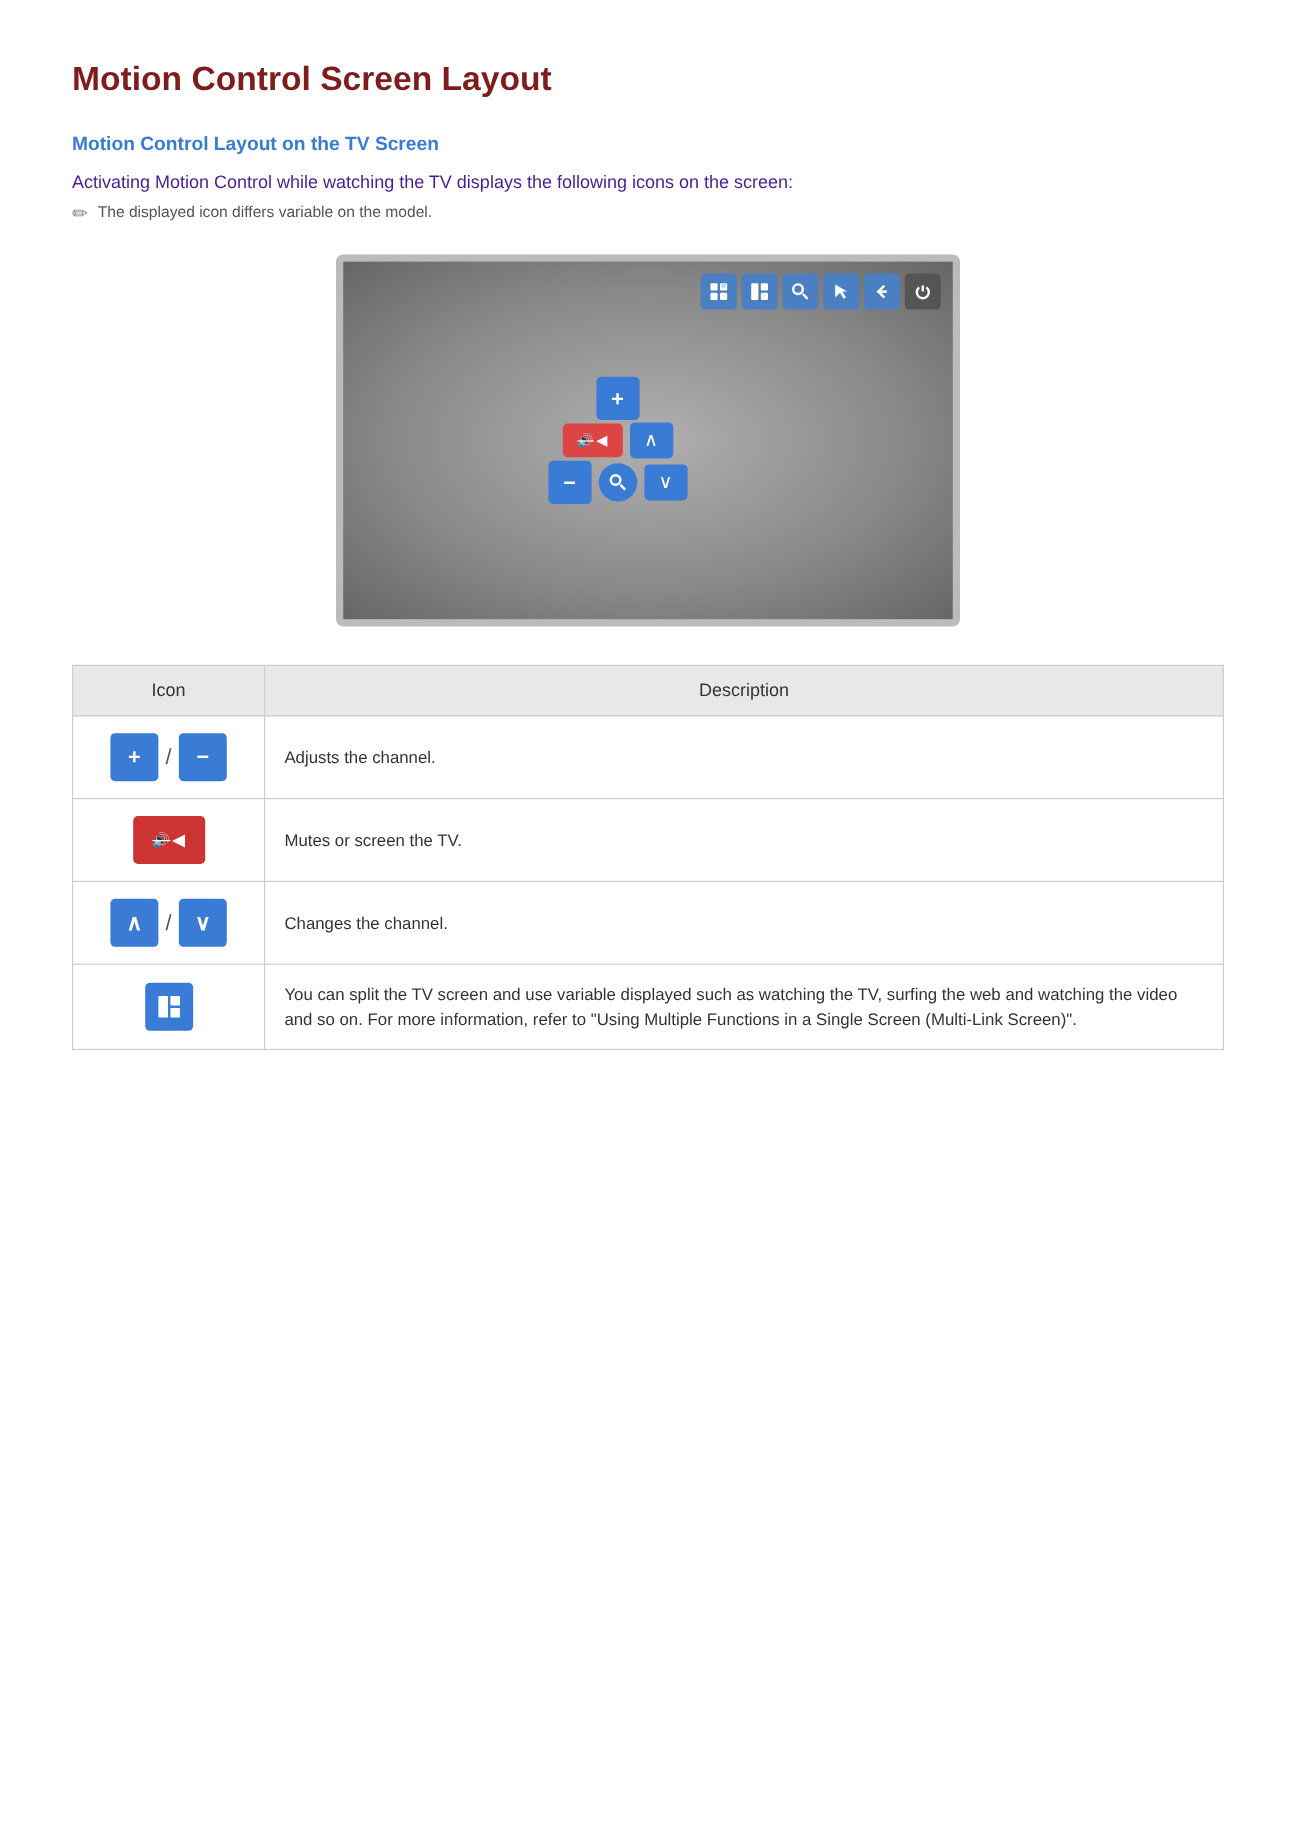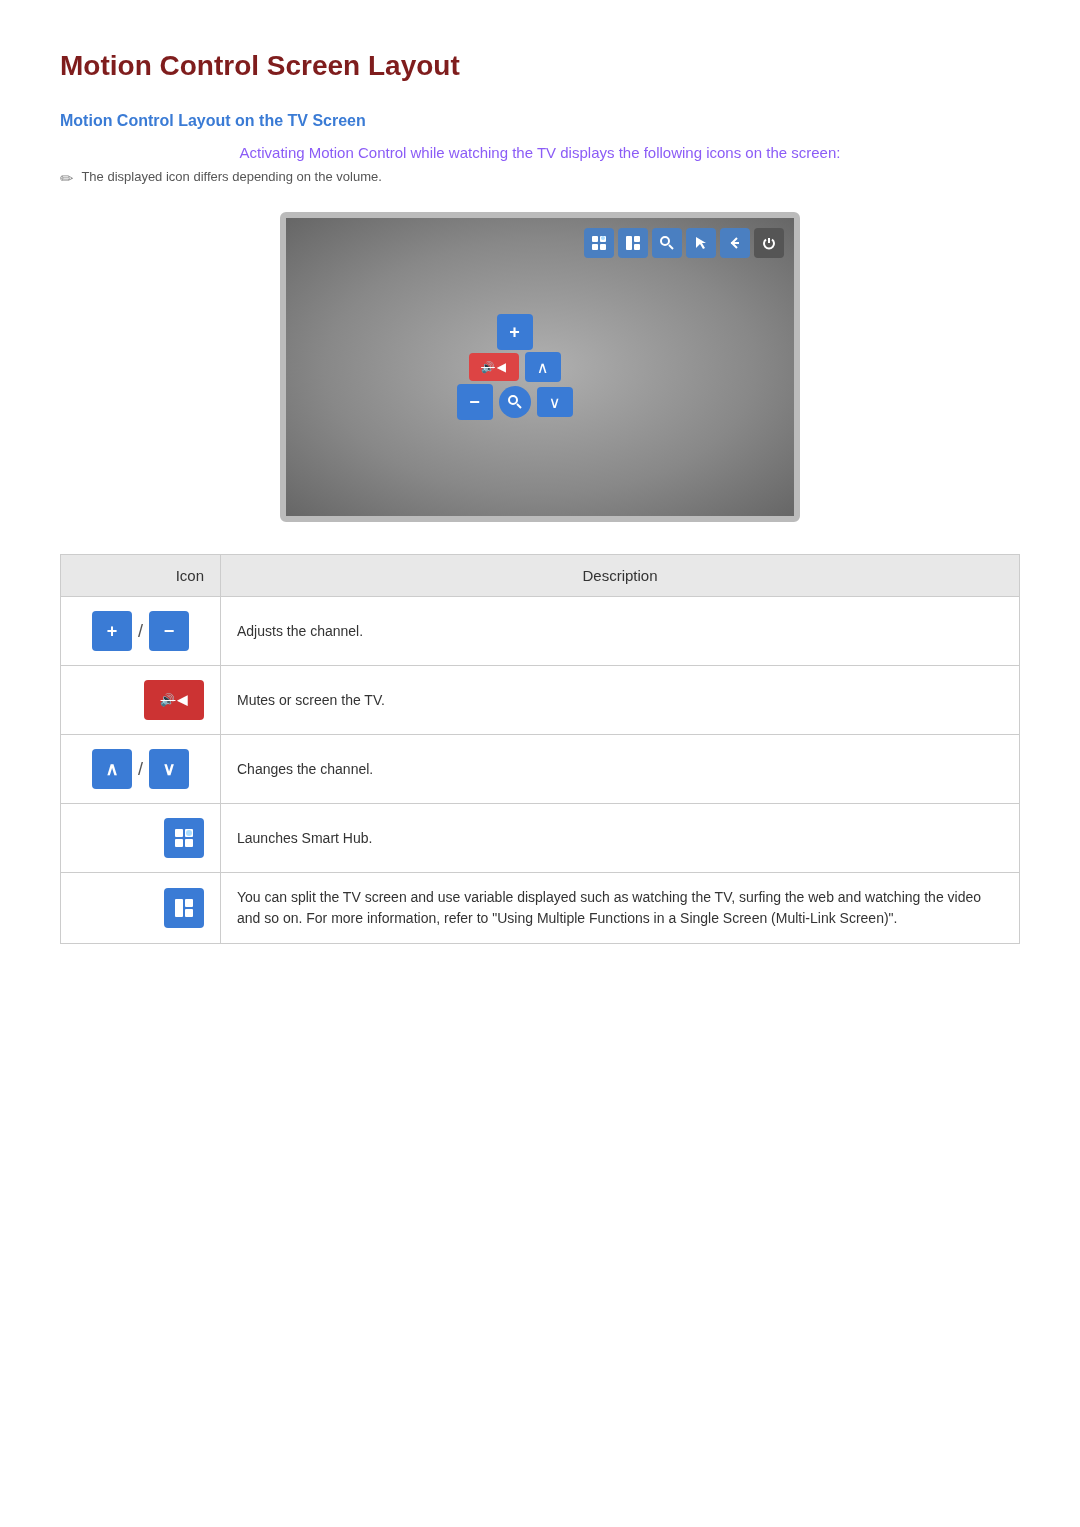--- a/index.html
+++ b/index.html
@@ -22,22 +22,21 @@
     h2 {
       color: #3a7bd5;
       font-size: 16px;
       font-weight: 600;
       margin-bottom: 14px;
     }
 
     .intro-text {
       font-size: 15px;
       margin-bottom: 8px;
-      color: #8b5cf6;
-      text-align: center;
+      color: #4c1d95;
     }
 
     .note {
       display: flex;
       align-items: flex-start;
       gap: 8px;
       font-size: 13px;
       color: #555;
       margin-bottom: 24px;
     }
@@ -197,21 +196,21 @@
       border: 1px solid #ccc;
       padding: 14px 16px;
       vertical-align: middle;
       font-size: 14px;
       color: #333;
       line-height: 1.5;
     }
 
     .icon-cell {
       width: 160px;
-      text-align: right;
+      text-align: center;
       margin-left: 44px;
     }
 
     .icon-box {
       display: inline-flex;
       align-items: center;
       justify-content: center;
       width: 40px;
       height: 40px;
       background: #3a7bd5;
@@ -254,21 +253,21 @@
 <body>
 
 <h1>Motion Control Screen Layout</h1>
 
 <h2>Motion Control Layout on the TV Screen</h2>
 
 <p class="intro-text">Activating Motion Control while watching the TV displays the following icons on the screen:</p>
 
 <div class="note">
   <span class="note-icon">✏</span>
-  <span>The displayed icon differs depending on the volume.</span>
+  <span>The displayed icon differs variable on the model.</span>
 </div>
 
 <div class="tv-screen-container">
   <div class="tv-screen">
     <div class="tv-screen-inner">
 
       <div class="tv-top-bar">
         <div class="tv-icon-btn">
           <svg width="16" height="16" viewBox="0 0 16 16" fill="white">
             <rect x="1" y="1" width="6" height="6" rx="1"></rect>
@@ -374,34 +373,20 @@
       <td class="icon-cell">
         <div class="icon-pair">
           <div class="icon-box">∧</div>
           <span class="separator">/</span>
           <div class="icon-box">∨</div>
         </div>
       </td>
       <td>Changes the channel.</td>
     </tr>
 
-    <tr>
-      <td class="icon-cell">
-        <div class="icon-box-sm">
-          <svg width="22" height="22" viewBox="0 0 22 22" fill="white">
-            <rect x="2" y="2" width="8" height="8" rx="1"></rect>
-            <rect x="12" y="2" width="8" height="8" rx="1"></rect>
-            <rect x="2" y="12" width="8" height="8" rx="1"></rect>
-            <rect x="12" y="12" width="8" height="8" rx="1"></rect>
-            <circle cx="16" cy="6" r="3" fill="#adf"></circle>
-          </svg>
-        </div>
-      </td>
-      <td>Launches Smart Hub.</td>
-    </tr>
 
     <tr>
       <td class="icon-cell">
         <div class="icon-box-sm">
           <svg width="22" height="22" viewBox="0 0 22 22" fill="white">
             <rect x="2" y="2" width="8" height="18" rx="1"></rect>
             <rect x="12" y="2" width="8" height="8" rx="1"></rect>
             <rect x="12" y="12" width="8" height="8" rx="1"></rect>
           </svg>
         </div>

